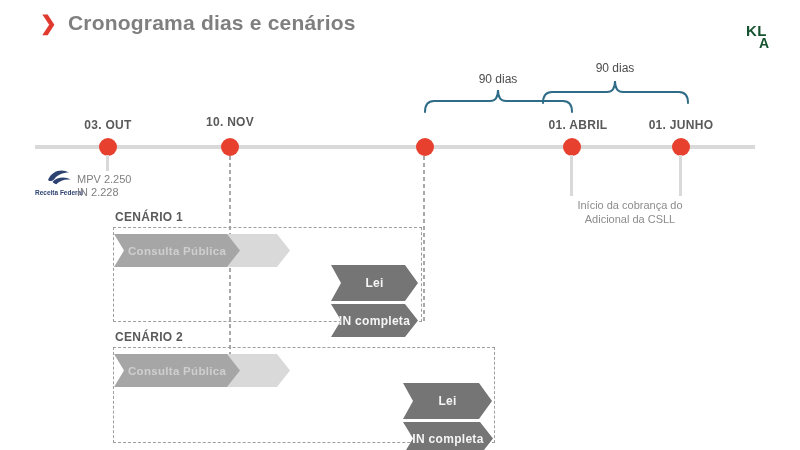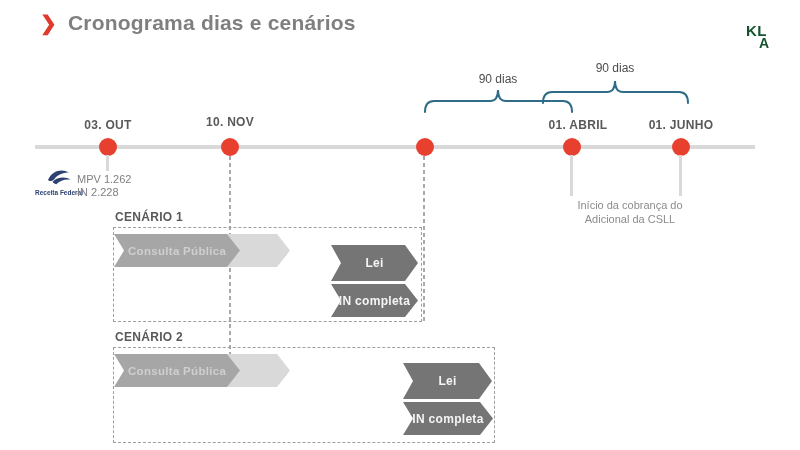--- a/index.html
+++ b/index.html
@@ -57,21 +57,21 @@
     position:absolute;
     clip-path:polygon(10px 50%,0 0,calc(100% - 13px) 0,100% 50%,calc(100% - 13px) 100%,0 100%);
   }
   .bar-consulta{
     background:#a6a6a6;color:#cfcfcf;font-size:11.5px;font-weight:600;letter-spacing:.3px;
     display:flex;align-items:center;padding-left:14px;box-sizing:border-box;
   }
   .bar-light{background:#d9d9d9;}
   .arrow-dark{
     background:#757575;color:#f5f5f5;font-size:12px;font-weight:700;letter-spacing:.3px;
-    display:flex;align-items:center;justify-content:center;
+    display:flex;align-items:center;justify-content:center;margin-top:20px;
   }
 </style>
 </head>
 <body>
 
 <div class="slide">
 
   <span class="title-chevron">❯</span>
   <h1 class="page-title">Cronograma dias e cenários</h1>
   <div class="kla-logo">
@@ -107,21 +107,21 @@
   <div class="conn-solid" style="left:679px;top:155px;height:41px;"></div>
 
   <div class="receita-block">
     <svg class="receita-emblem" width="28" height="20" viewBox="0 0 30 22">
       <path d="M3,13 C7,3 18,0 26,5 C19,5 13,8 10,12 C7,15 4,15 3,13 Z" fill="#2e4272"></path>
       <path d="M8,15 C13,10 22,9 28,13 C22,12 16,14 12,18 C10,17 8,16 8,15 Z" fill="#2e4272"></path>
     </svg>
     <div class="receita-name">Receita Federal</div>
   </div>
   <div class="mpv-block">
-    <div>MPV 1.262</div>
+    <div>MPV 2.250</div>
     <div>IN 2.228</div>
   </div>
 
   <div class="cobranca-block">
     <div>Início da cobrança do</div>
     <div>Adicional da CSLL</div>
   </div>
 
   <div class="scenario-title" style="left:115px;top:210px;">CENÁRIO 1</div>
   <div class="scenario-box" style="left:113px;top:227px;width:307px;height:93px;"></div>

